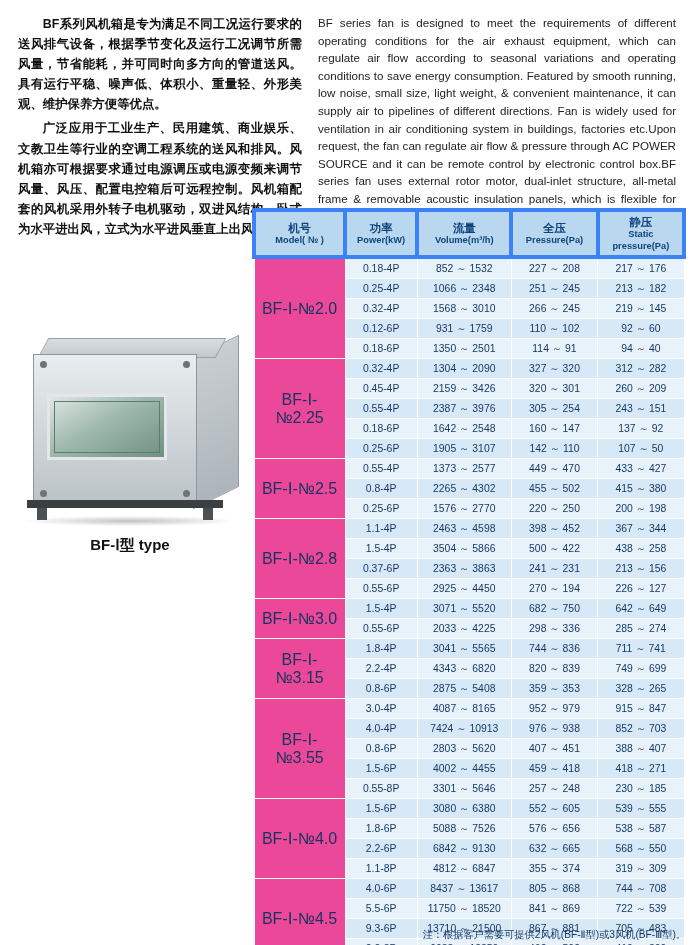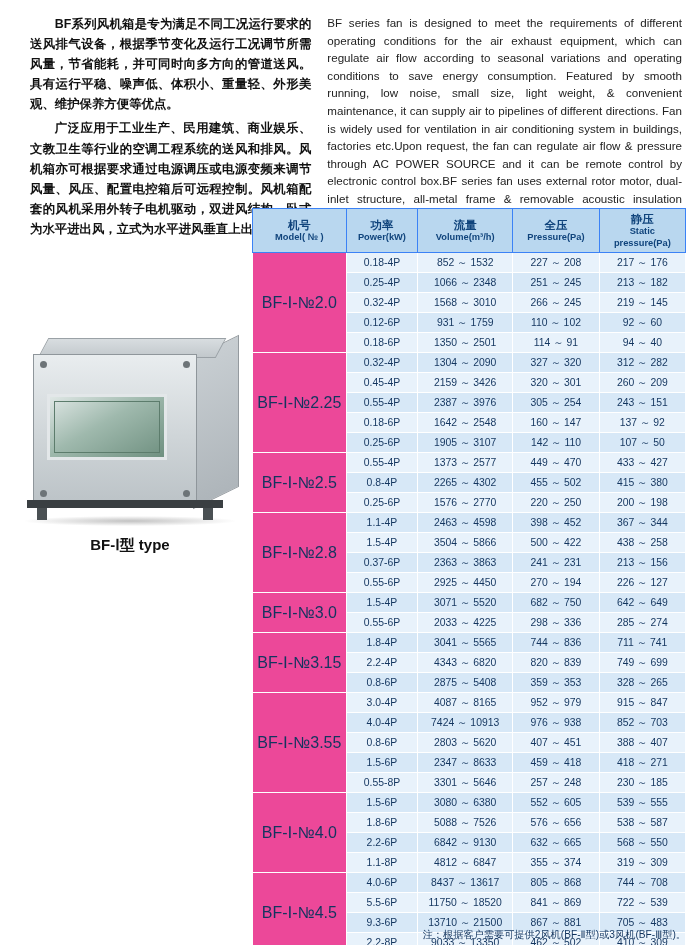--- a/index.html
+++ b/index.html
@@ -12,21 +12,21 @@
     background: #ffffff;
     font-family: "Liberation Sans", sans-serif;
     color: #1a1a1a;
     position: relative;
     overflow: hidden;
   }
 
   
   .top-text {
     display: flex;
-    padding: 14px 18px 0 30px;
+    padding: 14px 18px 0 18px;
     box-sizing: border-box;
     width: 700px;
   }
   .col-cn {
     width: 300px;
     padding-right: 16px;
     box-sizing: border-box;
     font-size: 12.4px;
     line-height: 1.62;
     color: #111;
@@ -160,21 +160,21 @@
     width: 434px;
   }
   table.spec {
     border-collapse: collapse;
     width: 434px;
     font-size: 10.4px;
     color: #11305c;
   }
   table.spec th {
     background: #b9d7ef;
-    border: 1px solid #3b82f6;
+    border: 4px solid #3b82f6;
     color: #10447c;
     font-weight: bold;
     padding: 3px 2px;
     line-height: 1.25;
     text-align: center;
   }
   table.spec th .cn {
     font-size: 11.4px;
     display: block;
   }
@@ -422,21 +422,21 @@
           <td class="data">852 ～ 703</td>
         </tr>
         <tr class="odd">
           <td class="data">0.8-6P</td>
           <td class="data">2803 ～ 5620</td>
           <td class="data">407 ～ 451</td>
           <td class="data">388 ～ 407</td>
         </tr>
         <tr class="even">
           <td class="data">1.5-6P</td>
-          <td class="data">2347 ～ 8633</td>
+          <td class="data">4002 ～ 4455</td>
           <td class="data">459 ～ 418</td>
           <td class="data">418 ～ 271</td>
         </tr>
         <tr class="odd">
           <td class="data">0.55-8P</td>
           <td class="data">3301 ～ 5646</td>
           <td class="data">257 ～ 248</td>
           <td class="data">230 ～ 185</td>
         </tr>
         <tr class="even">

